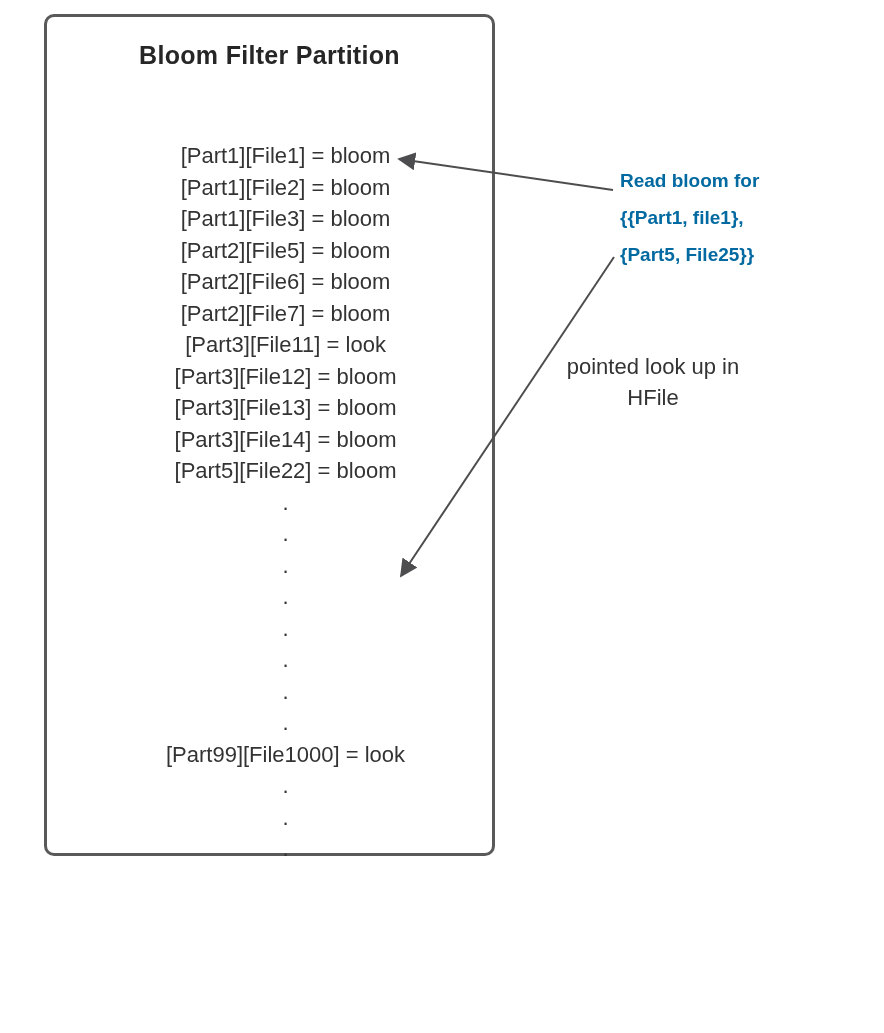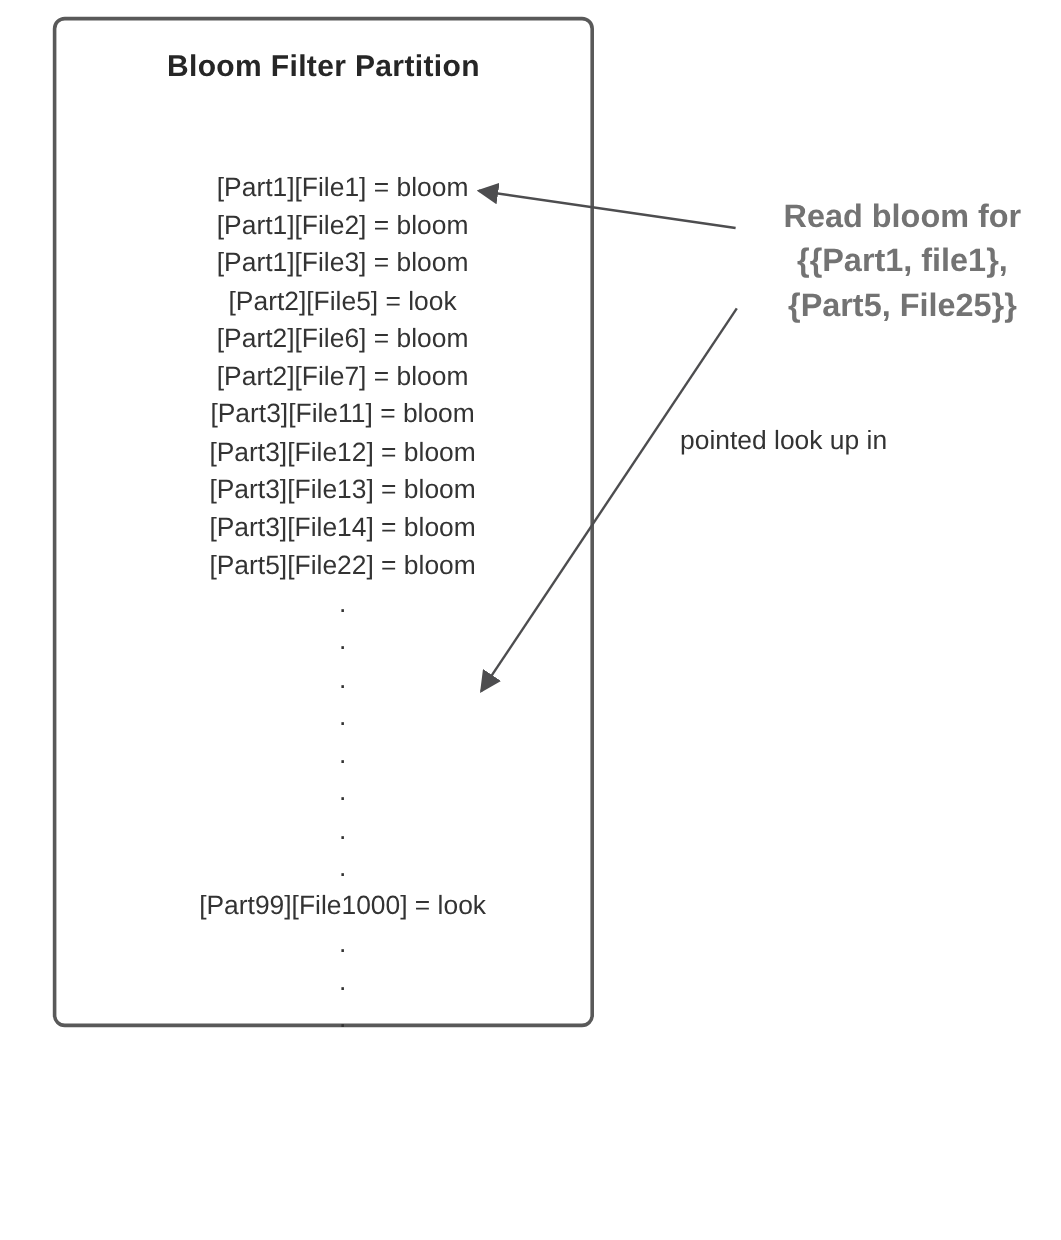--- a/index.html
+++ b/index.html
@@ -66,24 +66,24 @@
   .arrows line {
     stroke: var(--arrow-color);
     stroke-width: 2;
     fill: none;
   }
   .annotation-bold {
     position: absolute;
     left: 620px;
     top: 162px;
     width: 264px;
-    text-align: center;
-    font-size: 27px;
+    text-align: left;
+    font-size: 19px;
     font-weight: bold;
-    color: #737373;
+    color: #0369a1;
   }
   .annotation-bold > div { line-height: 37px; white-space: pre; }
   .annotation-plain {
     position: absolute;
     left: 540px;
     top: 351px;
     width: 226px;
     text-align: center;
     font-size: 22px;
     color: #333333;
@@ -94,24 +94,24 @@
 <body>
 
 <div class="canvas">
 
   <div class="box">
     <div class="box-title">Bloom Filter Partition</div>
     <div class="entries">
         <div>[Part1][File1] = bloom</div>
         <div>[Part1][File2] = bloom</div>
         <div>[Part1][File3] = bloom</div>
-        <div>[Part2][File5] = look</div>
+        <div>[Part2][File5] = bloom</div>
         <div>[Part2][File6] = bloom</div>
         <div>[Part2][File7] = bloom</div>
-        <div>[Part3][File11] = bloom</div>
+        <div>[Part3][File11] = look</div>
         <div>[Part3][File12] = bloom</div>
         <div>[Part3][File13] = bloom</div>
         <div>[Part3][File14] = bloom</div>
         <div>[Part5][File22] = bloom</div>
         <div>.</div>
         <div>.</div>
         <div>.</div>
         <div>.</div>
         <div>.</div>
         <div>.</div>
@@ -135,15 +135,16 @@
   </svg>
 
   <div class="annotation-bold">
       <div>Read bloom for</div>
       <div>{{Part1, file1},</div>
       <div>{Part5, File25}}</div>
     </div>
 
   <div class="annotation-plain">
       <div>pointed look up in</div>
+      <div>HFile</div>
     </div>
 
 </div>
 
 </body></html>

